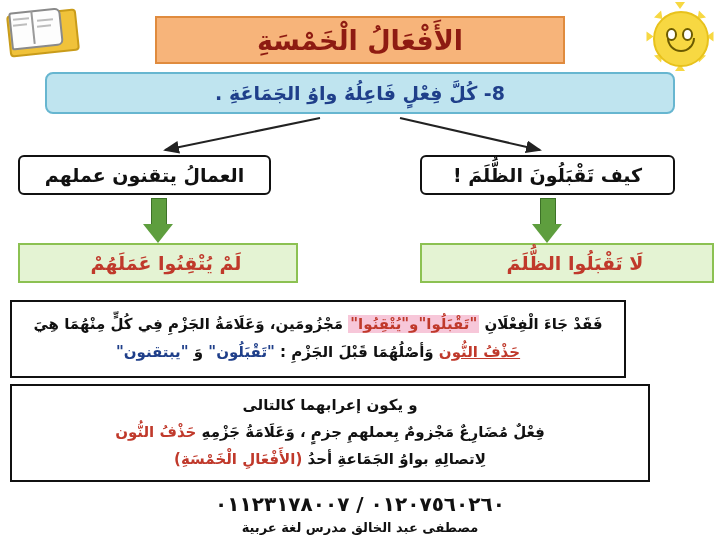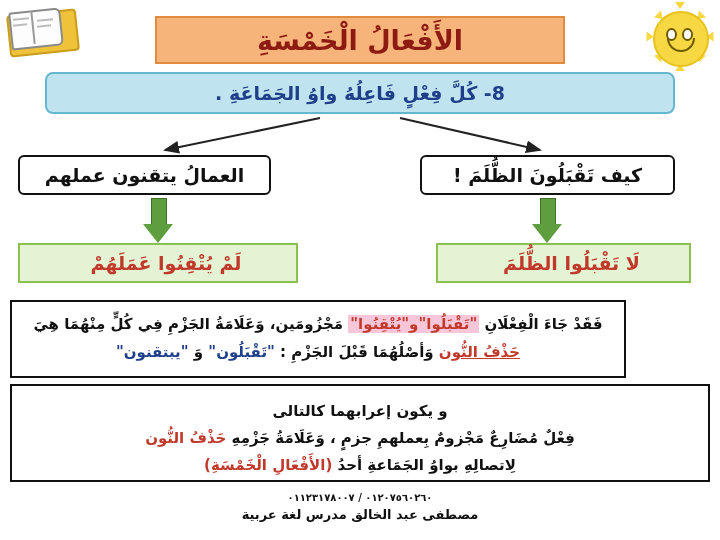--- a/index.html
+++ b/index.html
@@ -191,21 +191,21 @@
     box-sizing: border-box;
     display: flex;
     align-items: center;
     justify-content: center;
     font-size: 19px;
     font-weight: bold;
     color: #c0392b;
     direction: rtl;
     padding-left: 16px;
   }
-  #ans-right { left: 436px; top: 243px; width: 255px; }
+  #ans-right { left: 420px; top: 243px; width: 294px; }
   #ans-left  { left: 18px;  top: 243px; width: 280px; }
 
   
   .green-arrow {
     position: absolute;
     width: 30px;
     height: 46px;
   }
   .green-arrow .shaft {
     position: absolute;
@@ -253,26 +253,26 @@
   .hl-red { color: #c0392b; }
   .hl-pink-bg { background: #f7c7d9; color: #c0392b; padding: 0 2px; }
   .hl-underline-red { color: #c0392b; text-decoration: underline; }
   .hl-blue { color: #1f3f8a; }
 
   
   .parse-box {
     position: absolute;
     left: 10px;
     top: 384px;
-    width: 700px;
+    width: 640px;
     height: 98px;
     border: 2px solid #111111;
     background: #ffffff;
     box-sizing: border-box;
-    padding: 12px 14px;
+    padding: 6px 14px;
     text-align: center;
     direction: rtl;
   }
   .parse-box .line {
     font-size: 15px;
     font-weight: bold;
     color: #111111;
     line-height: 27px;
     white-space: nowrap;
   }
@@ -280,21 +280,21 @@
   
   .footer {
     position: absolute;
     left: 0;
     top: 492px;
     width: 720px;
     text-align: center;
     direction: rtl;
   }
   .footer .phones {
-    font-size: 10px;
+    font-size: 20px;
     font-weight: bold;
     color: #111111;
     letter-spacing: 1px;
     margin-bottom: 4px;
   }
   .footer .credit {
     font-size: 13px;
     font-weight: bold;
     color: #111111;
   }

